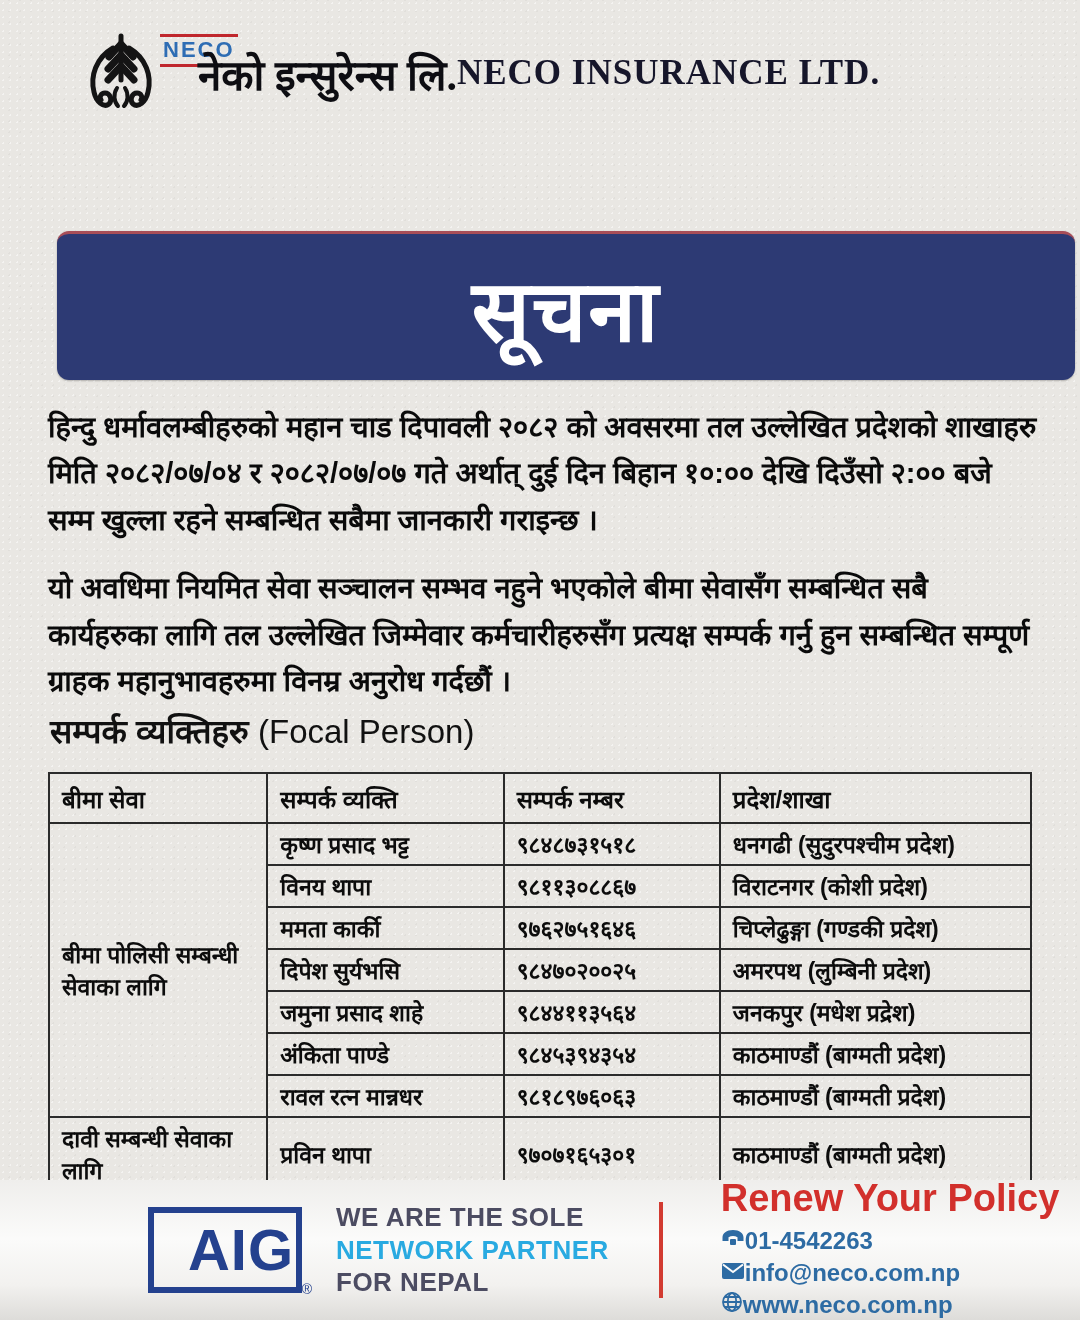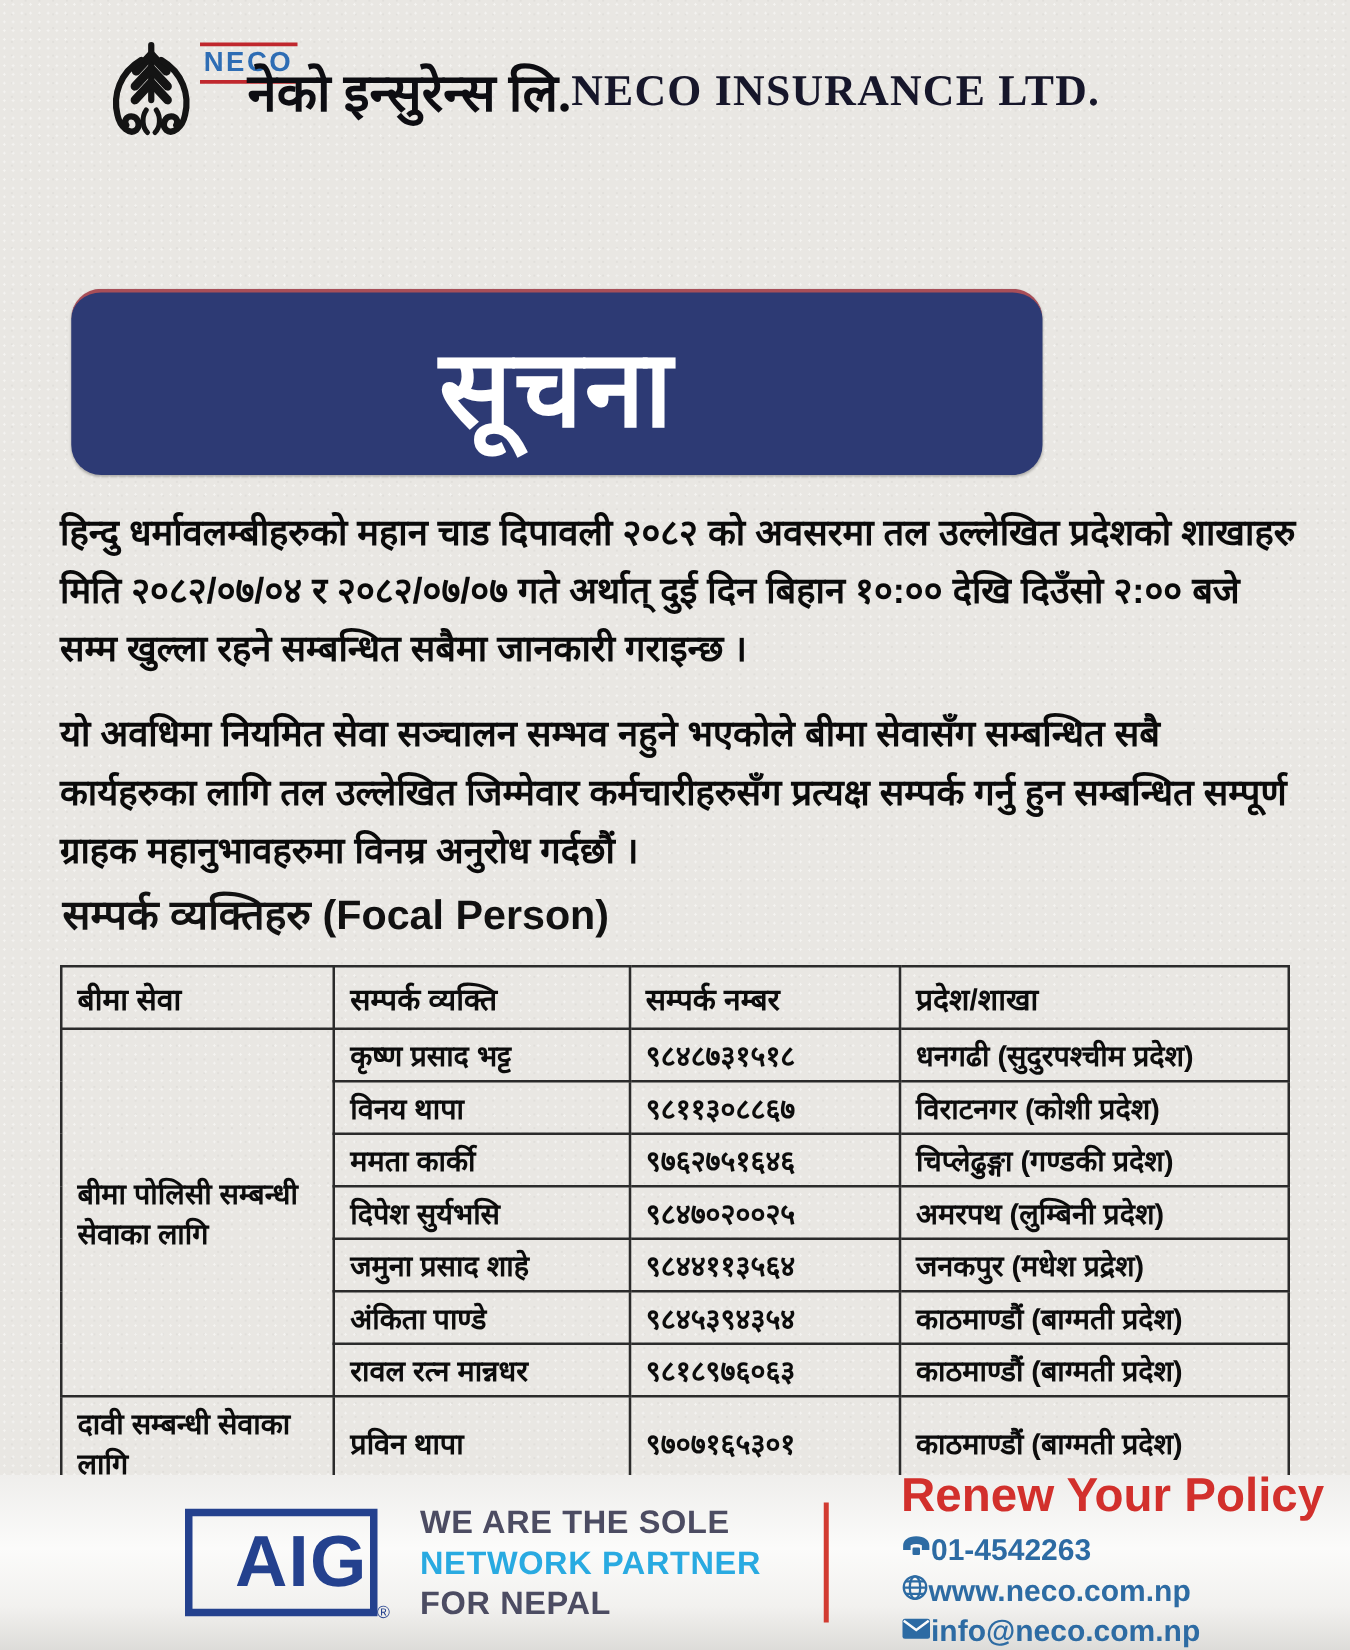--- a/index.html
+++ b/index.html
@@ -23,35 +23,35 @@
   }
   .logo-text { display:flex; flex-direction:row; }
   .logo-np { font-size:42px; font-weight:bold; color:#0d0d12; line-height:1.1;
              font-family:"Liberation Serif", serif; }
   .logo-redline { height:3px; background:#a5191e; margin:5px 0 3px; }
   .logo-en { font-size:35px; font-weight:bold; color:#16162a; letter-spacing:1px;
              font-family:"Liberation Serif", serif; }
 
   
   .banner {
-    position:absolute; left:57px; top:231px; width:777px; height:149px;
-    background:#2d3a74; border-radius:24px; border-top:3px solid #a84e58;
+    position:absolute; left:57px; top:231px; width:1018px; height:149px;
+    background:#2d3a74; border-radius:12px; border-top:3px solid #a84e58;
     display:flex; align-items:center; justify-content:center;
     box-shadow:0 1px 2px rgba(0,0,0,.25);
   }
   .banner-title { color:#ffffff; font-size:86px; font-weight:bold; letter-spacing:2px; }
 
   
   .content { position:absolute; left:48px; top:404px; width:990px; }
   .body-text { font-size:29px; font-weight:bold; color:#0a0a0a; line-height:1.6; margin-bottom:22px; }
 
   
   .focal-heading { position:absolute; left:50px; top:708px; font-size:33px; color:#111; }
   .focal-heading .np { font-weight:bold; }
-  .focal-heading .en { font-weight:700; }
+  .focal-heading .en { font-weight:400; }
 
   
   .focal-table { position:absolute; left:48px; top:772px; width:984px; border-collapse:collapse; }
   .focal-table th, .focal-table td {
     border:2px solid #2b2b2b; padding:4px 12px; font-size:23px; color:#0c0c0c;
     font-weight:600; text-align:left; vertical-align:middle;
   }
   .focal-table th { height:50px; font-weight:bold; font-size:24px; }
   .focal-table td { height:41px; }
   .col-service { width:216px; }
@@ -197,33 +197,33 @@
         <span>
           <svg width="24" height="22" viewBox="0 0 24 22" fill="#2d6ba3">
             <path d="M12 3 C5.5 3 1.5 6.2 1.5 10.5 L1.5 14 L7.5 14 L7.5 10.2 C8.9 9.5 10.4 9.1 12 9.1 C13.6 9.1 15.1 9.5 16.5 10.2 L16.5 14 L22.5 14 L22.5 10.5 C22.5 6.2 18.5 3 12 3 Z"></path>
             <rect x="9" y="12" width="6" height="6" rx="1"></rect>
           </svg>
         </span>
         <span>01-4542263</span>
       </div>
       <div class="contact-line">
         <span>
+          <svg width="24" height="20" viewBox="0 0 24 20">
+            <rect x="1" y="2" width="22" height="16" rx="2" fill="#2d6ba3"></rect>
+            <path d="M2 3.5 L12 11 L22 3.5" fill="none" stroke="#fbfbfa" stroke-width="2"></path>
+          </svg>
+        </span>
+        <span>info@neco.com.np</span>
+      </div>
+      <div class="contact-line">
+        <span>
           <svg width="22" height="22" viewBox="0 0 22 22" fill="none" stroke="#2d6ba3" stroke-width="1.8">
             <circle cx="11" cy="11" r="9"></circle>
             <ellipse cx="11" cy="11" rx="4.2" ry="9"></ellipse>
             <path d="M2 11 H20 M3.4 6 H18.6 M3.4 16 H18.6"></path>
           </svg>
         </span>
         <span>www.neco.com.np</span>
       </div>
-      <div class="contact-line">
-        <span>
-          <svg width="24" height="20" viewBox="0 0 24 20">
-            <rect x="1" y="2" width="22" height="16" rx="2" fill="#2d6ba3"></rect>
-            <path d="M2 3.5 L12 11 L22 3.5" fill="none" stroke="#fbfbfa" stroke-width="2"></path>
-          </svg>
-        </span>
-        <span>info@neco.com.np</span>
-      </div>
     </div>
   </div>
 
 </div>
 
 </body></html>

